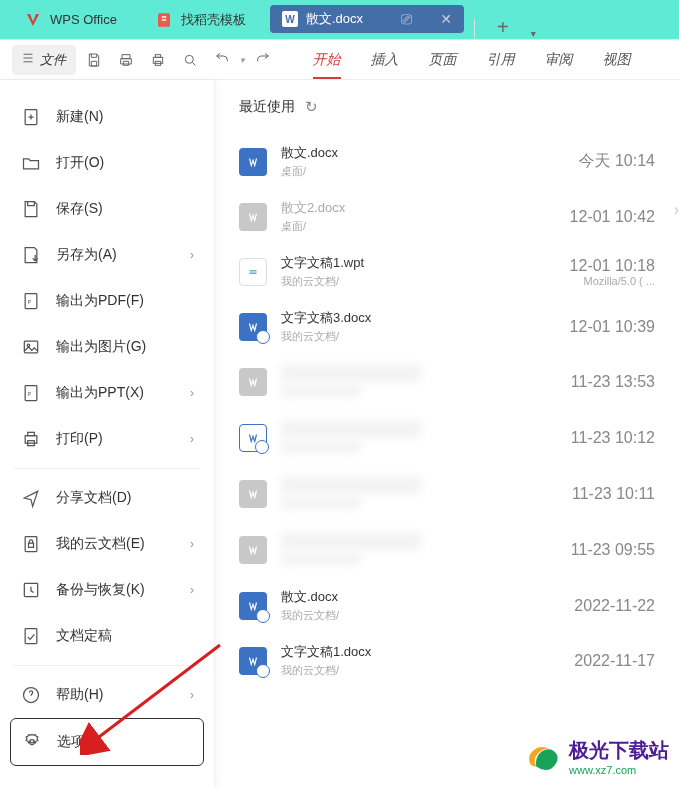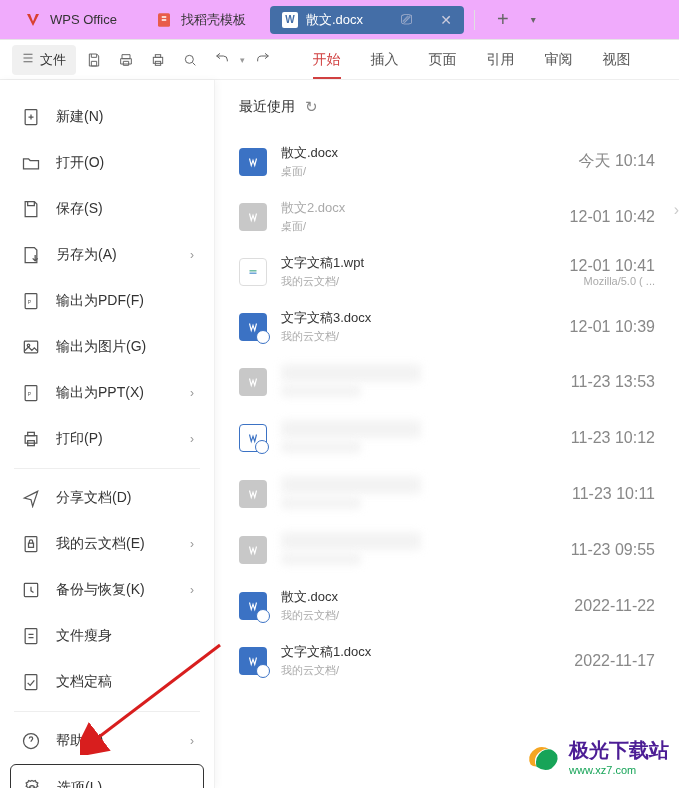--- a/index.html
+++ b/index.html
@@ -1,32 +1,32 @@
 <!DOCTYPE html>
 <html><head>
 <meta charset="utf-8">
 <style>
 * { margin: 0; padding: 0; box-sizing: border-box; font-family: "Microsoft YaHei", "PingFang SC", sans-serif; }
 body { background: #fff; width: 679px; height: 788px; overflow: hidden; position: relative; }
 
 
-.tabbar { height: 40px; border-bottom: 1px solid #e6e6e6; display: flex; align-items: center; padding: 0 10px; gap: 10px; background:#f0abfc;}
+.tabbar { height: 40px; border-bottom: 1px solid #e6e6e6; display: flex; align-items: flex-end; padding: 0 10px; gap: 10px; background:#5eead4;}
 .tab { display: flex; align-items: center; gap: 8px; padding: 6px 14px; height: 100%; font-size: 13px; color: #333; }
 .tab.app { font-weight: 500; }
 .tab-icon { width: 18px; height: 18px; display:inline-flex; align-items:center; justify-content:center; }
 .tab.doc-active { background: #446ea7; color: #fff; border-radius: 4px; padding: 4px 12px; height: 28px; margin:6px 0;}
 .tab.doc-active .tab-icon-doc{background:#fff;color:#446ea7;width:16px;height:16px;border-radius:2px;font-size:10px;font-weight:bold;display:inline-flex;align-items:center;justify-content:center;}
 .tab-close{color:#ccd;font-size:14px;margin-left:20px;}
 .tab-device{color:#ccd;font-size:14px;margin-left:30px;}
 .btn-plus { font-size: 20px; color: #666; padding: 0 12px; }
 .btn-dropdown { font-size: 10px; color: #666; }
 .divider-v{width:1px;height:20px;background:#e0e0e0;}
 
 
-.qbar { height: 40px; border-bottom: 1px solid #eee; display: flex; align-items: center; padding: 0 12px; gap: 4px; background:#fff;}
+.qbar { height: 40px; border-bottom: 1px solid #eee; display: flex; align-items: center; padding: 0 12px; gap: 4px; background:#fff;font-style:italic;}
 .file-btn { display: flex; align-items: center; gap: 6px; background: #f0f0f0; padding: 6px 10px; border-radius: 4px; font-size: 13px; color: #333; }
 .qicon { width: 28px; height: 28px; display:inline-flex; align-items:center; justify-content:center; color:#666; border-radius:4px;}
 .qicon svg{width:16px;height:16px;}
 .menu-tabs { display: flex; gap: 30px; margin-left: 32px; font-size: 14px; color: #555;}
 .menu-tab.active-tab { color: #d14040; font-weight: 500; position:relative;}
 .menu-tab.active-tab::after{content:"";position:absolute;left:0;right:0;bottom:-10px;height:2px;background:#d14040;}
 
 
 .main { display: flex; height: calc(788px - 80px); }
 
@@ -262,29 +262,20 @@
             <path d="M12 8v5l3 2"></path>
           </svg>
         </span>
       <span>备份与恢复(K)</span>
       <span class="fm-chevron">›</span>
     </div>
     <div class="fm-item">
       <span class="fm-icon">
           <svg viewBox="0 0 24 24">
             <rect x="5" y="3" width="14" height="18" rx="1"></rect>
-            <path d="M9 10h6M9 14h6"></path>
-          </svg>
-        </span>
-      <span>文件瘦身</span>
-    </div>
-    <div class="fm-item">
-      <span class="fm-icon">
-          <svg viewBox="0 0 24 24">
-            <rect x="5" y="3" width="14" height="18" rx="1"></rect>
             <path d="M8 13l3 3 5-6"></path>
           </svg>
         </span>
       <span>文档定稿</span>
     </div>
     <div class="fm-divider"></div>
     <div class="fm-item">
       <span class="fm-icon">
           <svg viewBox="0 0 24 24">
             <circle cx="12" cy="12" r="9"></circle>
@@ -345,21 +336,21 @@
             <svg viewBox="0 0 24 24">
               <rect x="6" y="9" width="12" height="2" fill="#4a8"></rect>
               <rect x="6" y="13" width="12" height="2" fill="#48c"></rect>
             </svg>
           </div>
           <div class="file-info">
             <div class="file-name">文字文稿1.wpt</div>
             <div class="file-path">我的云文档/</div>
           </div>
           <div>
-            <div class="file-time">12-01 10:41</div>
+            <div class="file-time">12-01 10:18</div>
             <div class="file-sub">Mozilla/5.0 ( ...</div>
           </div>
         </div>
         <div class="file-row">
           <div class="file-icon docx-color cloud">
             <svg viewBox="0 0 24 24">
               <path d="M6 6l3 12 3-9 3 9 3-12" stroke="#fff" stroke-width="2" fill="none"></path>
             </svg>
           </div>
           <div class="file-info">

